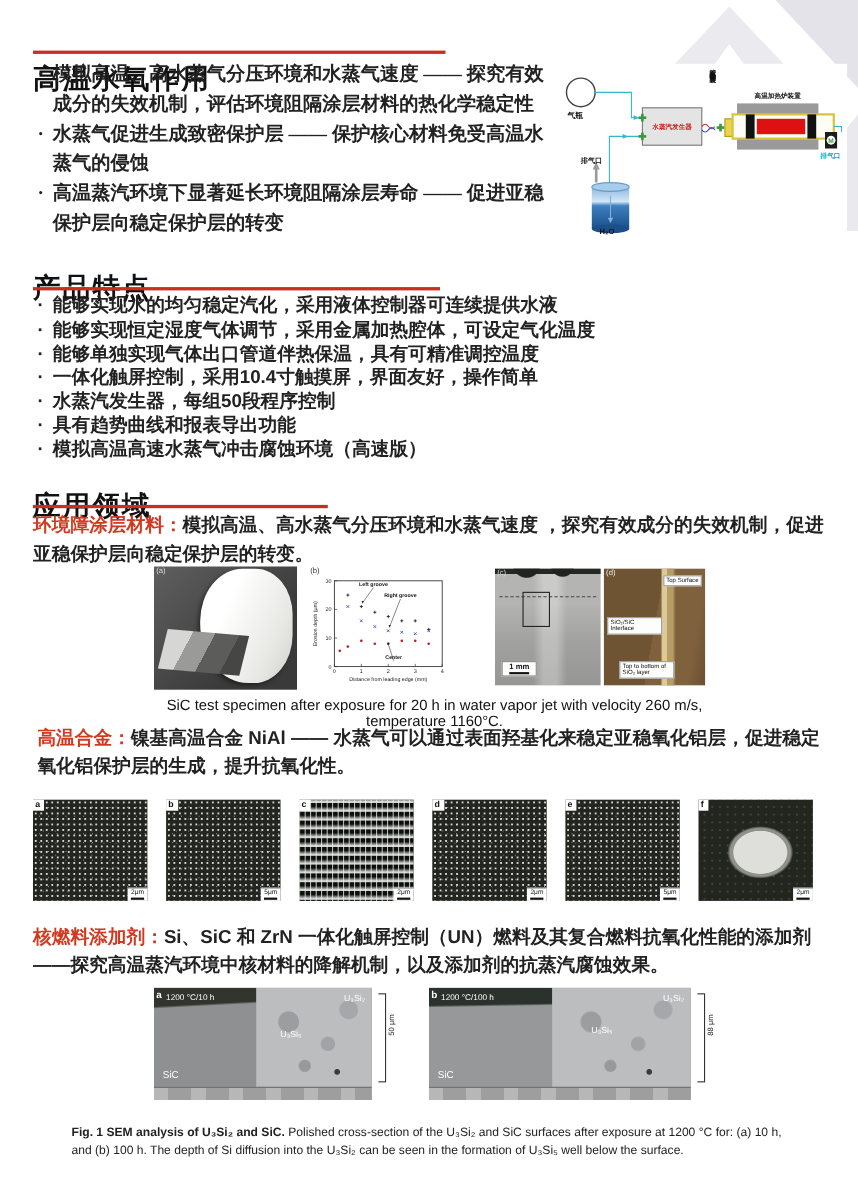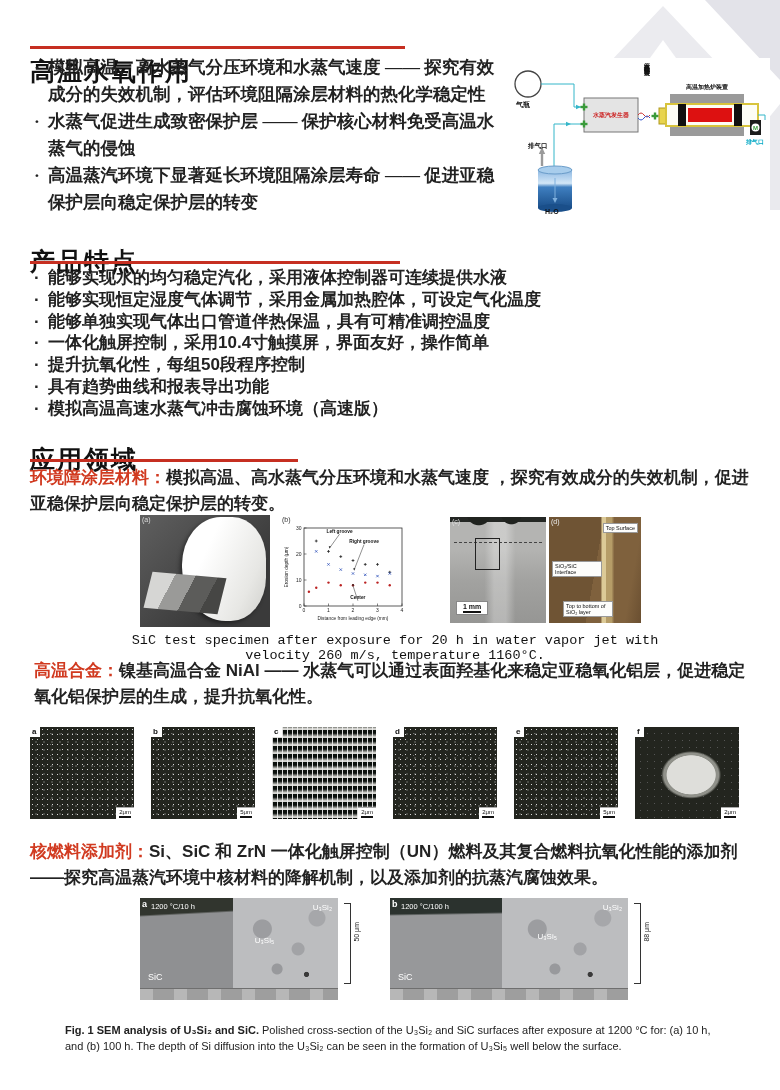--- a/index.html
+++ b/index.html
@@ -45,21 +45,21 @@
   .pc-dash{position:absolute;left:4%;right:4%;top:24%;border-top:1.5px dashed #444;}
   .pc-box{position:absolute;left:26%;top:20%;width:24%;height:28%;border:1px solid #222;}
   .pc-scale{position:absolute;left:6px;bottom:8px;background:#fff;padding:1px 6px;font-size:7px;font-weight:bold;color:#111;border:1px solid #888;}
   .pc-scale i{display:block;height:2px;background:#111;margin-top:1px;font-style:normal;}
   .pd{left:549px;top:517px;width:92px;height:106px;
       background-image:
         linear-gradient(90deg, rgba(0,0,0,0) 0 56%, #dcca97 58% 62%, #b69d68 62% 68%, rgba(0,0,0,0) 71%),
         linear-gradient(100deg,#6f5434 0 50%,#7f613d 50% 85%,#6a4f31);}
   .dtag{position:absolute;background:#fdfdfb;border:0.5px solid #999;color:#111;font-size:5.5px;line-height:6px;padding:1px 2px;max-width:44px;}
   .fig-cap1{position:absolute;left:130px;top:633px;width:530px;text-align:center;
-            font-family:Liberation Mono, monospace;font-size:13.5px;color:#111;}
+            font-family:Liberation Sans, sans-serif;font-size:13.5px;color:#111;}
   
   .sem{position:absolute;top:727px;width:104px;height:92px;background-color:#23251f;
        background-image:
          radial-gradient(circle,#d8d8d8 .6px,transparent .9px),
          radial-gradient(circle,#9f9f9f .5px,transparent .8px),
          radial-gradient(circle,#6c6c6c .6px,transparent .9px);
        background-size:5px 5px,8px 8px,11px 11px;background-position:0 0,2px 3px,4px 1px;}
   .sem .tag{position:absolute;left:0;top:0;background:#fff;color:#111;font-weight:bold;font-size:8px;padding:0 4px 1px 2px;}
   .sem .scl{position:absolute;right:0;bottom:0;background:#fff;color:#111;font-size:6px;padding:1px 3px;border-top:0.5px solid #aaa;}
   .sem .scl b{display:block;height:2px;background:#111;margin-top:1px;}
@@ -167,21 +167,21 @@
     <div class="dlabel" style="left:47px;top:150px;">H₂O</div>
   </div>
 
   <h1 class="sec-title" style="top:228px;">产品特点</h1>
   <div class="rule" style="top:261px;width:370px;"></div>
   <ul class="blist blist2" style="left:34px;top:267px;width:716px;">
     <li>能够实现水的均匀稳定汽化，采用液体控制器可连续提供水液</li>
     <li>能够实现恒定湿度气体调节，采用金属加热腔体，可设定气化温度</li>
     <li>能够单独实现气体出口管道伴热保温，具有可精准调控温度</li>
     <li>一体化触屏控制，采用10.4寸触摸屏，界面友好，操作简单</li>
-    <li>提升抗氧化性，每组50段程序控制</li>
+    <li>水蒸汽发生器，每组50段程序控制</li>
     <li>具有趋势曲线和报表导出功能</li>
     <li>模拟高温高速水蒸气冲击腐蚀环境（高速版）</li>
   </ul>
 
   <h1 class="sec-title" style="top:426px;">应用领域</h1>
   <div class="rule" style="top:459px;width:268px;"></div>
 
   <p class="app-par" style="top:465px;margin:0;"><span class="red-label">环境障涂层材料：</span><span>模拟高温、高水蒸气分压环境和水蒸气速度 ，探究有效成分的失效机制，促进亚稳保护层向稳定保护层的转变。</span></p>
 
   <div class="panel pa">

